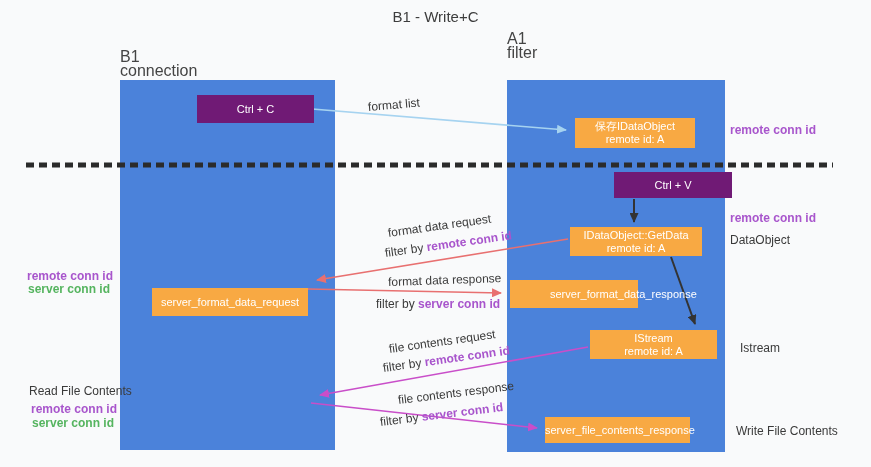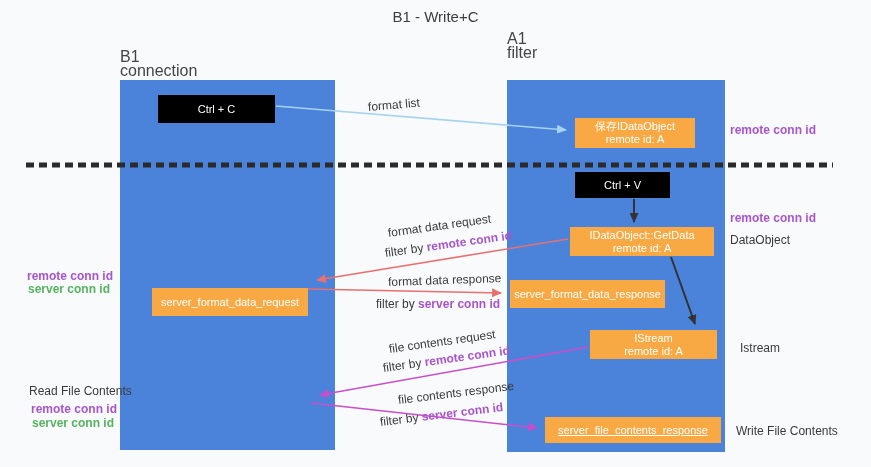--- a/index.html
+++ b/index.html
@@ -15,21 +15,21 @@
     line-height:14px; color:#444; }
   .col-header.left { left:120px; width:215px; top:50px; }
   .col-header.right { left:507px; width:218px; top:32px; }
   .column { position:absolute; background:#4b82da; z-index:1; }
   .column.left { left:120px; top:80px; width:215px; height:370px; }
   .column.right { left:507px; top:80px; width:218px; height:372px; }
   svg.overlay { position:absolute; left:0; top:0; z-index:2; pointer-events:none; }
   .box { position:absolute; z-index:3; color:#fff; text-align:center;
     font-size:11px; display:flex; flex-direction:column; justify-content:center;
     line-height:13px; }
-  .box.green { background:#000000; }
+  .box.green { background:#701a75;margin-left:39px; }
   .box.orange { background:#f8a943; }
   .lbl { position:absolute; font-size:12px; color:#3a3a3a; white-space:nowrap; z-index:4; }
   .purple { color:#a855cc; font-weight:bold; }
   .green-id { color:#55b45f; font-weight:bold; }
   .rot-n5 { transform:rotate(-5deg); transform-origin:left center; }
   .rot-n8 { transform:rotate(-8deg); transform-origin:left center; }
   .rot-n7 { transform:rotate(-7deg); transform-origin:left center; }
   .rot-n2 { transform:rotate(-2deg); transform-origin:left center; }
 </style>
 </head>
@@ -80,44 +80,44 @@
 
   <div class="box green" style="left:158px; top:95px; width:117px; height:28px;">
     <div>Ctrl + C</div>
   </div>
 
   <div class="box orange" style="left:575px; top:118px; width:120px; height:30px;">
     <div>保存IDataObject</div>
     <div>remote id: A</div>
   </div>
 
-  <div class="box green" style="left:575px; top:172px; width:95px; height:26px;">
+  <div class="box green" style="left:575px; top:172px; width:118px; height:26px;">
     <div>Ctrl + V</div>
   </div>
 
-  <div class="box orange" style="left:570px; top:227px; width:144px; height:29px;">
+  <div class="box orange" style="left:570px; top:227px; width:132px; height:29px;">
     <div>IDataObject::GetData</div>
     <div>remote id: A</div>
   </div>
 
   <div class="box orange" style="left:152px; top:268px; width:156px; height:28px;margin-top:20px;">
     <div>server_format_data_request</div>
   </div>
 
-  <div class="box orange" style="left:510px; top:280px; width:155px; height:28px;">
+  <div class="box orange" style="left:510px; top:280px; width:128px; height:28px;padding-left:40px;">
     <div>server_format_data_response</div>
   </div>
 
   <div class="box orange" style="left:590px; top:330px; width:127px; height:29px;">
     <div>IStream</div>
     <div>remote id: A</div>
   </div>
 
 
-  <div class="box orange" style="left:545px; top:417px; width:176px; height:26px;text-decoration:underline;">
+  <div class="box orange" style="left:545px; top:417px; width:145px; height:26px;">
     <div>server_file_contents_response</div>
   </div>
 
   <div class="lbl rot-n5" style="left:368px; top:100px;">format list</div>
 
   <div class="lbl rot-n8" style="left:388px; top:226px;">format data request</div>
   <div class="lbl rot-n8" style="left:385px; top:246px;">
     <span>filter by </span><span class="purple">remote conn id</span>
   </div>
 

